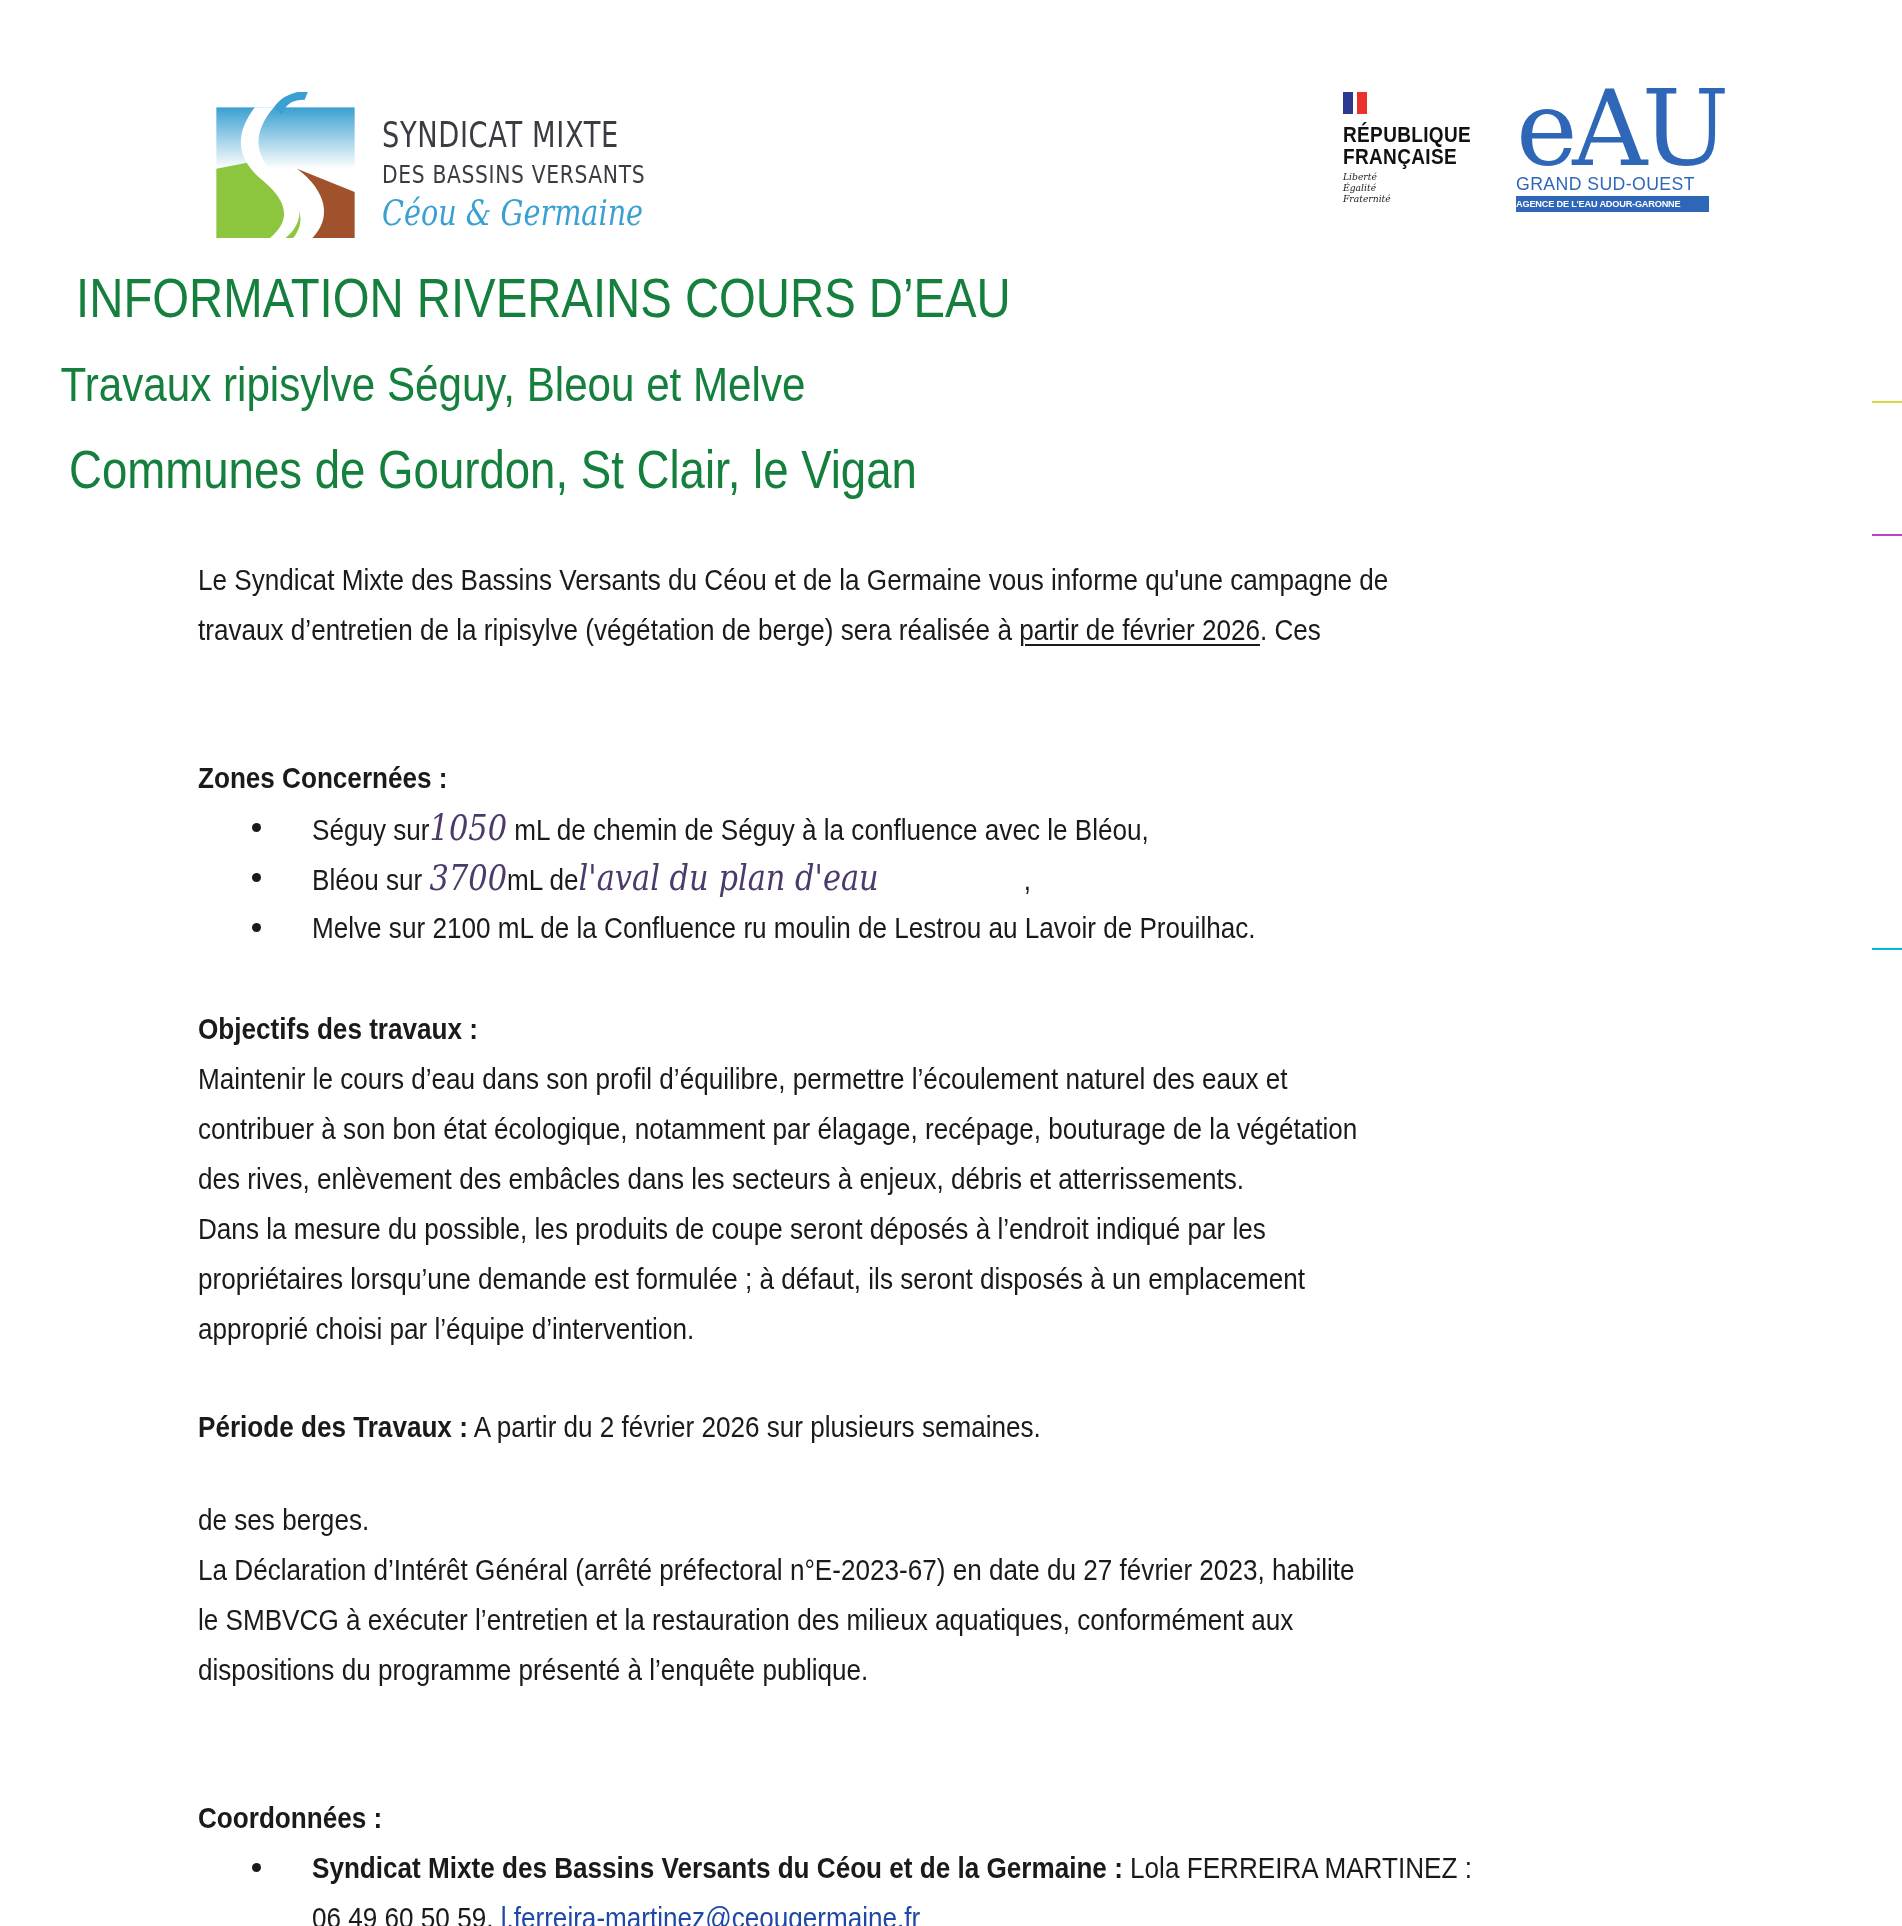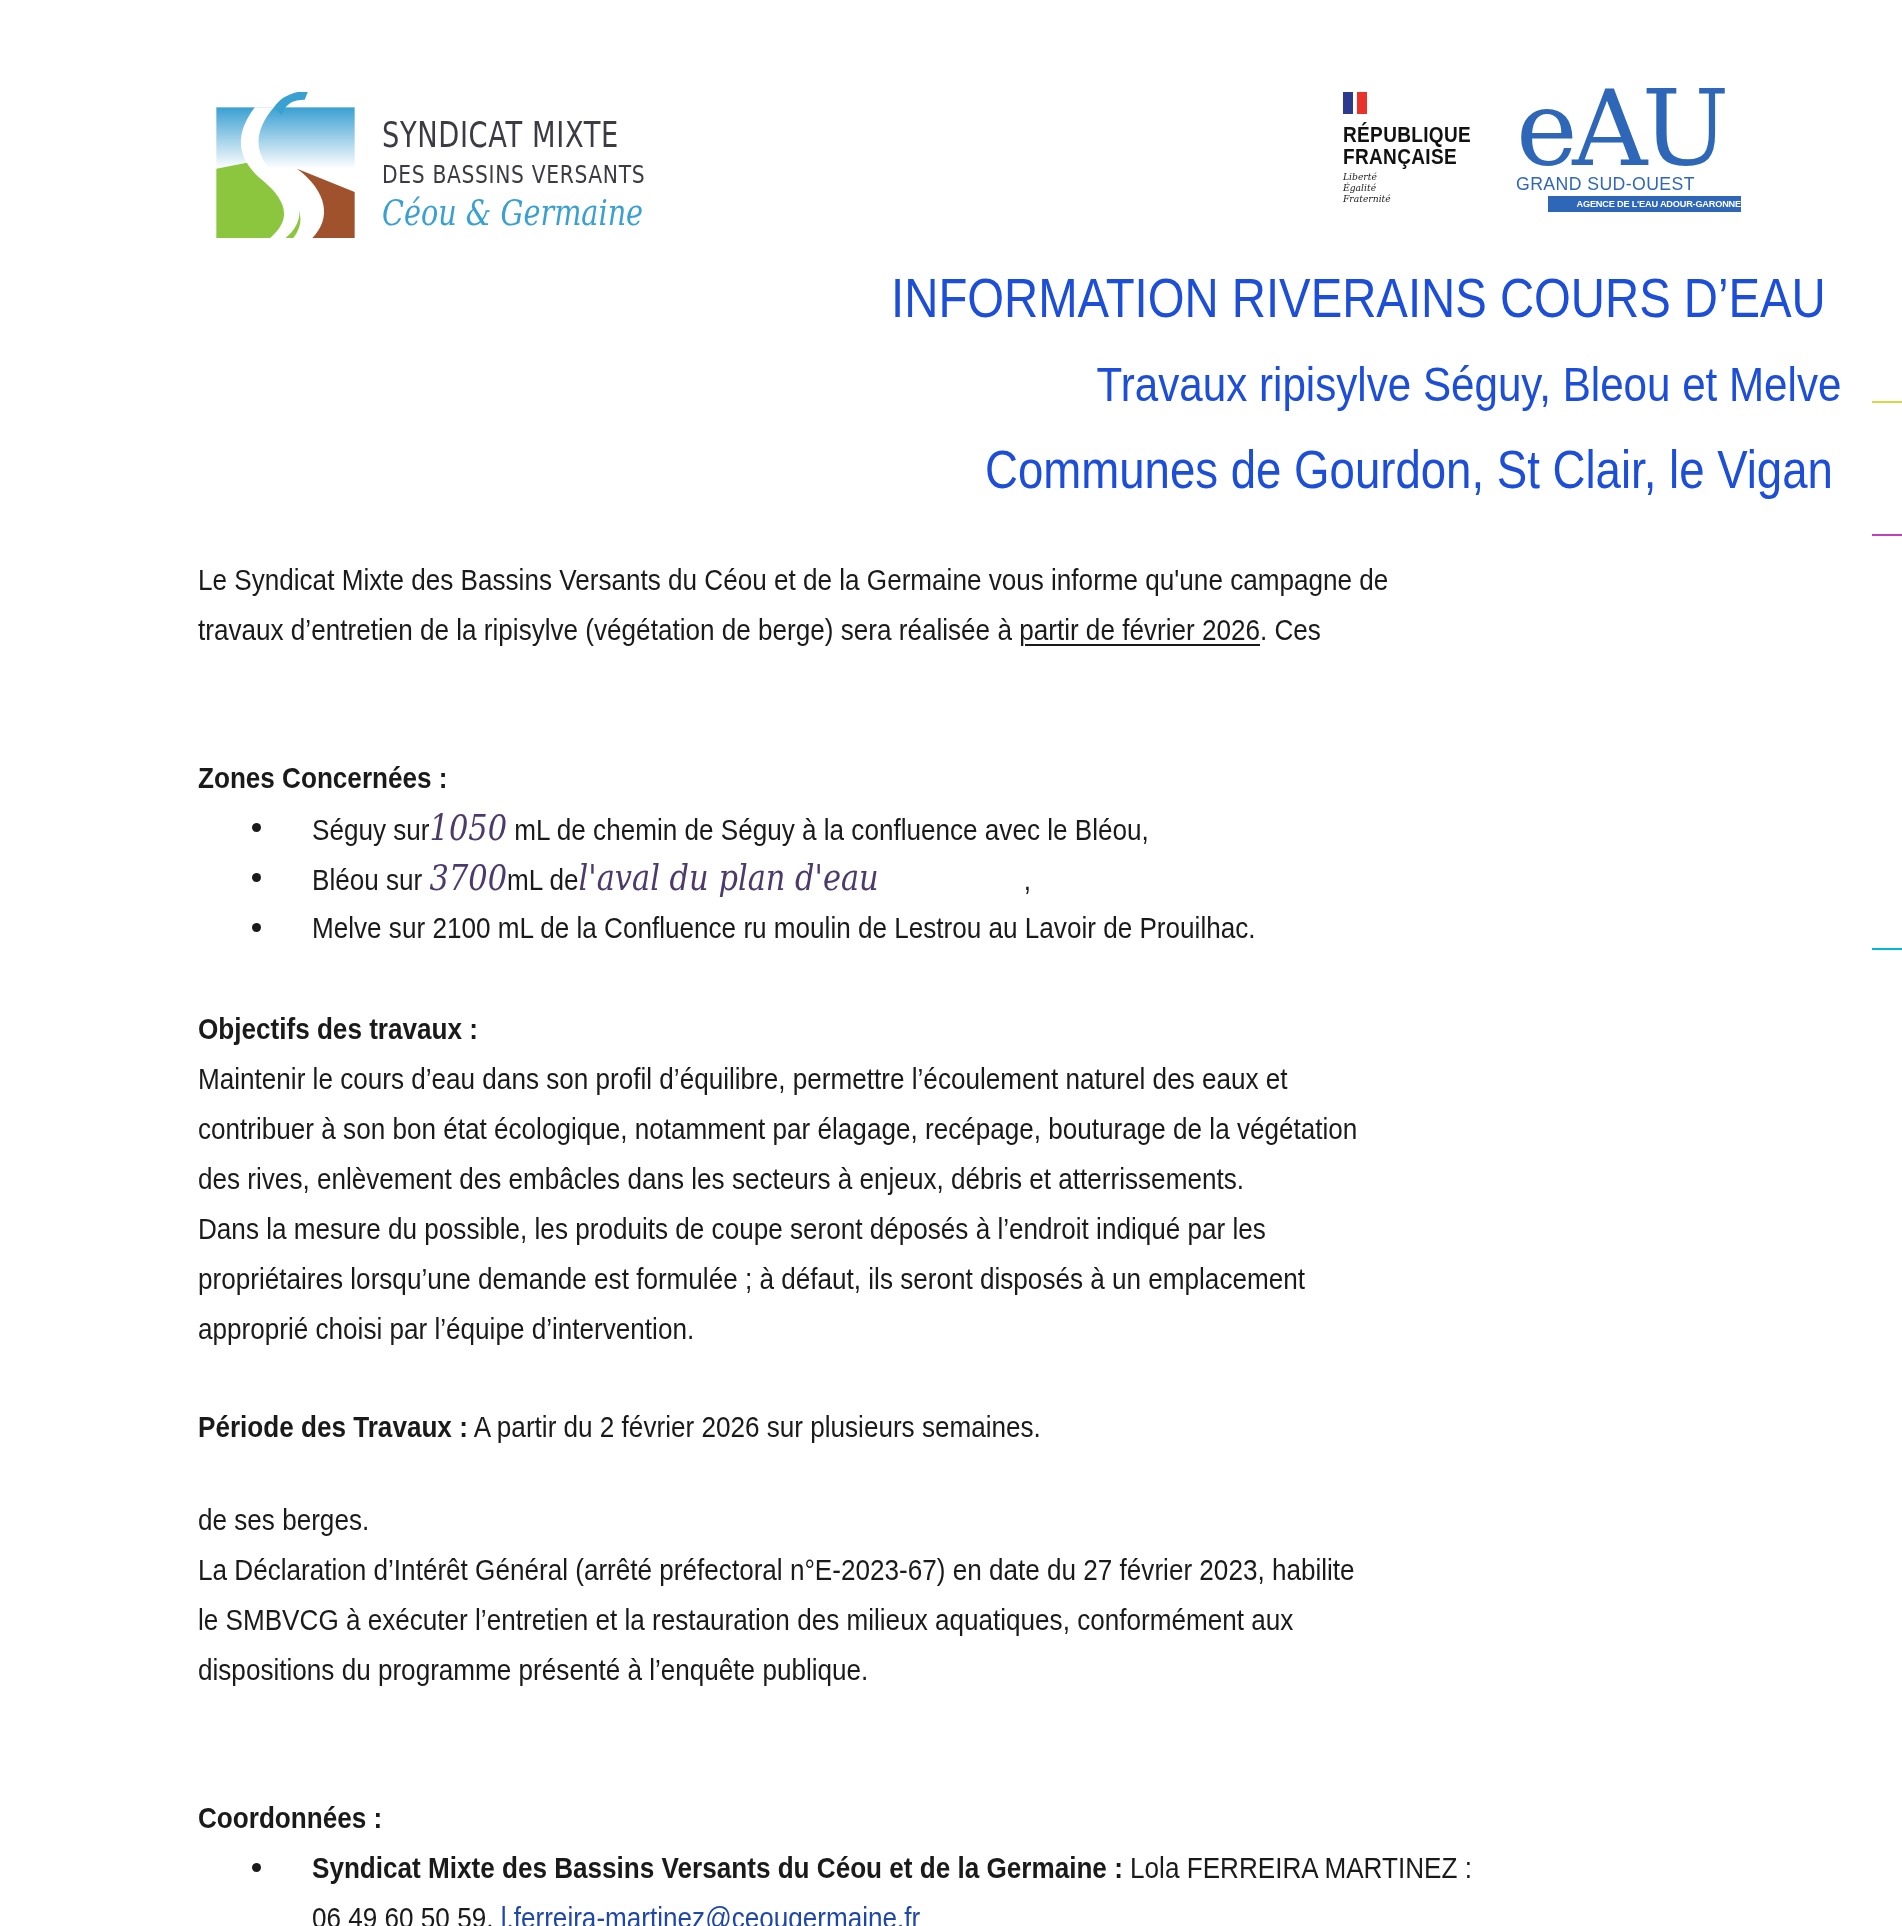--- a/index.html
+++ b/index.html
@@ -17,24 +17,24 @@
   .rf-flag { position:absolute; left:0; top:0; width:24px; height:22.3px; }
   .rf-flag .blue { position:absolute; left:0; top:0; width:10px; height:22.3px; background:#2b3a8f; }
   .rf-flag .red { position:absolute; left:14px; top:0; width:10px; height:22.3px; background:#e8322b; }
   .rf-t1 { position:absolute; left:0; top:30px; font-size:21.6px; font-weight:bold; color:#111; white-space:nowrap; font-family:"Liberation Sans", sans-serif; letter-spacing:0.4px; transform:scaleX(0.88); transform-origin:left top; }
   .rf-t2 { position:absolute; left:0; top:52px; font-size:21.6px; font-weight:bold; color:#111; white-space:nowrap; font-family:"Liberation Sans", sans-serif; letter-spacing:0.4px; transform:scaleX(0.88); transform-origin:left top; }
   .rf-motto { position:absolute; left:0; top:80px; font-size:9.2px; line-height:10.8px; color:#222; font-family:"DejaVu Serif", serif; font-style:italic; }
 
   #logo-eau { left:1516px; top:92px; width:200px; height:127px; }
   .eau-word { position:absolute; left:0; top:-15.4px; font-size:104px; color:#2f67b8; font-family:"DejaVu Serif", serif; letter-spacing:-5.4px; line-height:1; white-space:nowrap; }
   .eau-sub { position:absolute; left:0; top:82px; font-size:17.7px; color:#2f67b8; white-space:nowrap; letter-spacing:0.4px; font-family:"Liberation Sans", sans-serif; }
-  .eau-band { position:absolute; left:0; top:104px; width:193px; height:16px; background:#2f67b8; color:#fff; font-size:9.2px; font-weight:bold; text-align:right; line-height:16px; white-space:nowrap; letter-spacing:-0.2px;margin-left:32px; }
+  .eau-band { position:absolute; left:0; top:104px; width:193px; height:16px; background:#2f67b8; color:#fff; font-size:9.2px; font-weight:bold; text-align:left; line-height:16px; white-space:nowrap; letter-spacing:-0.2px; }
 
   
-  .title { position:absolute; left:0; width:1902px; text-align:right; color:#1d4ed8; white-space:nowrap; }
+  .title { position:absolute; left:0; width:1902px; text-align:left; color:#15803d; white-space:nowrap; }
   #title1 { top:266px; font-size:55px; }
   #title2 { top:356px; font-size:49px; }
   #title3 { top:439px; font-size:53px; }
   .cond { display:inline-block; transform:scaleX(0.86); transform-origin:center top; }
 
   
   .body { position:absolute; left:198px; width:1441px; font-size:30px; line-height:50px; color:#1a1a1a; }
   .line { display:block; height:50px; white-space:nowrap; }
   .body .sq { display:inline-block; transform:scaleX(0.87); transform-origin:left top; width:115%; }
   .bold { font-weight:bold; }

